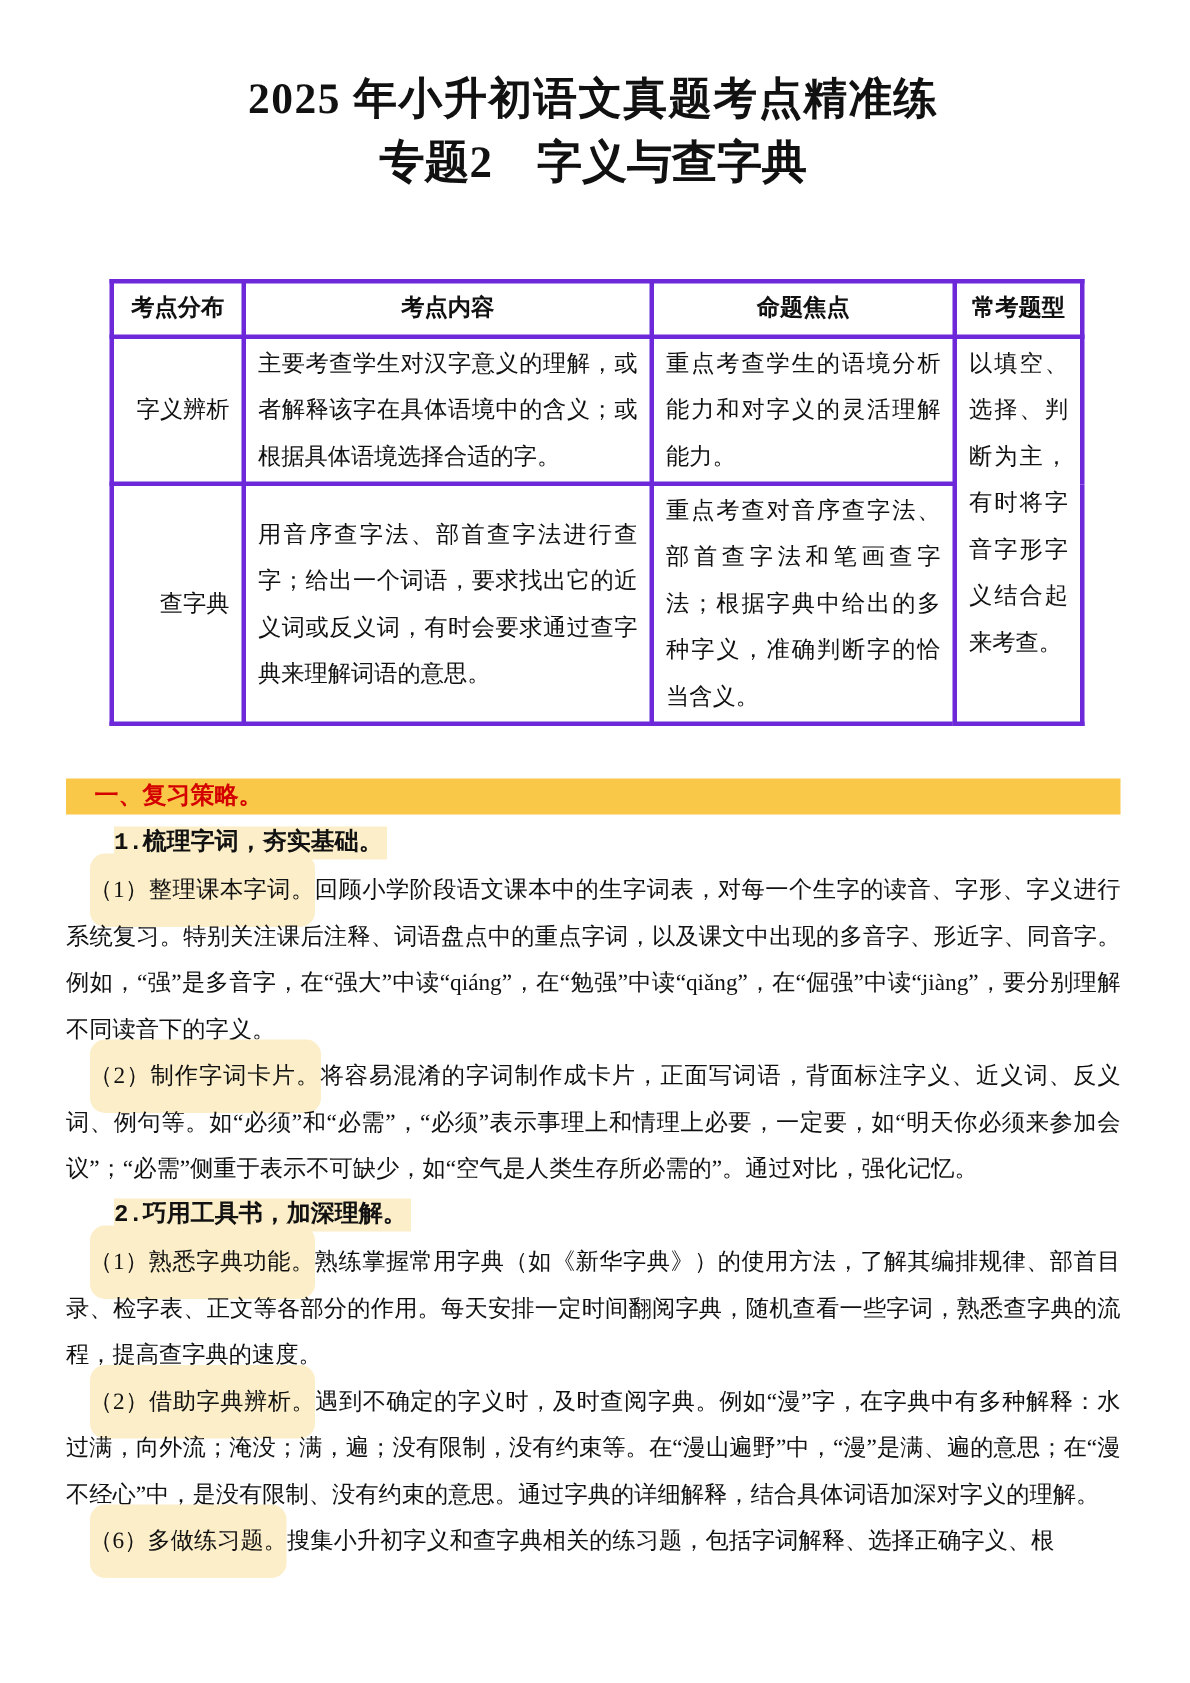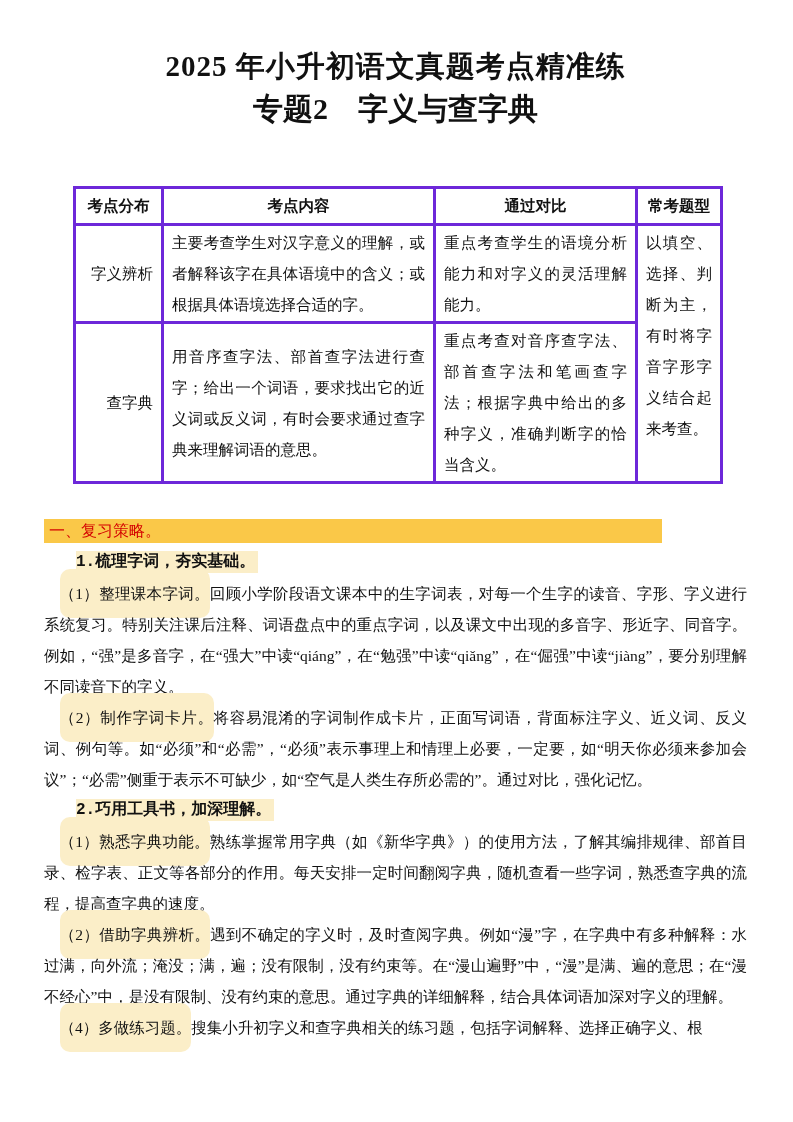--- a/index.html
+++ b/index.html
@@ -70,28 +70,28 @@
     vertical-align: middle;
   }
   td.types {
     vertical-align: top;
     padding-top: 8px;
     text-align: justify;
     text-align-last: left;
   }
   .section-bar {
     margin-top: 35px;
-    width: 618px;
+    width: 703px;
     height: 24px;
     line-height: 24px;
     box-sizing: border-box;
-    padding-left: 5px;
+    padding-left: 19px;
     background: var(--accent_gold, #FAC848);
     color: var(--section_title_red, #D40000);
-    font-weight: normal;
+    font-weight: bold;
     font-size: 16px;
   }
   .h3 {
     margin: 0;
     padding: 0;
     font-size: 16px;
     line-height: 31px;
     font-weight: bold;
     text-indent: 2em;
     font-family: Liberation Mono, monospace;
@@ -128,21 +128,21 @@
     <colgroup>
         <col class="c1">
         <col class="c2">
         <col class="c3">
         <col class="c4">
       </colgroup>
     <tbody>
         <tr>
       <th>考点分布</th>
       <th>考点内容</th>
-      <th>通过对比</th>
+      <th>命题焦点</th>
       <th>常考题型</th>
     </tr>
     <tr>
       <td class="cat">字义辨析</td>
       <td class="txt">主要考查学生对汉字意义的理解，或者解释该字在具体语境中的含义；或根据具体语境选择合适的字。</td>
       <td class="txt">重点考查学生的语境分析能力和对字义的灵活理解能力。</td>
       <td class="types" rowspan="2">以填空、选择、判断为主，有时将字音字形字义结合起来考查。</td>
     </tr>
     <tr>
       <td class="cat">查字典</td>
@@ -164,17 +164,17 @@
 
     <p class="point"><span class="lead">（2）制作字词卡片。</span><span>将容易混淆的字词制作成卡片，正面写词语，背面标注字义、近义词、反义词、例句等。如“必须”和“必需”，“必须”表示事理上和情理上必要，一定要，如“明天你必须来参加会议”；“必需”侧重于表示不可缺少，如“空气是人类生存所必需的”。通过对比，强化记忆。</span></p>
 
     <p class="h3"><span class="hl">2.巧用工具书，加深理解。</span></p>
 
     <p class="point"><span class="lead">（1）熟悉字典功能。</span><span>熟练掌握常用字典（如《新华字典》）的使用方法，了解其编排规律、部首目录、检字表、正文等各部分的作用。每天安排一定时间翻阅字典，随机查看一些字词，熟悉查字典的流程，提高查字典的速度。</span></p>
 
     <p class="point"><span class="lead">（2）借助字典辨析。</span><span>遇到不确定的字义时，及时查阅字典。例如“漫”字，在字典中有多种解释：水过满，向外流；淹没；满，遍；没有限制，没有约束等。在“漫山遍野”中，“漫”是满、遍的意思；在“漫不经心”中，是没有限制、没有约束的意思。通过字典的详细解释，结合具体词语加深对字义的理解。</span></p>
 
 
-    <p class="point"><span class="lead">（4）多做练习题。</span><span>搜集小升初字义和查字典相关的练习题，包括字词解释、选择正确字义、根</span></p>
+    <p class="point"><span class="lead">（6）多做练习题。</span><span>搜集小升初字义和查字典相关的练习题，包括字词解释、选择正确字义、根</span></p>
 
   </div>
 
 </div>
 
 </body></html>

